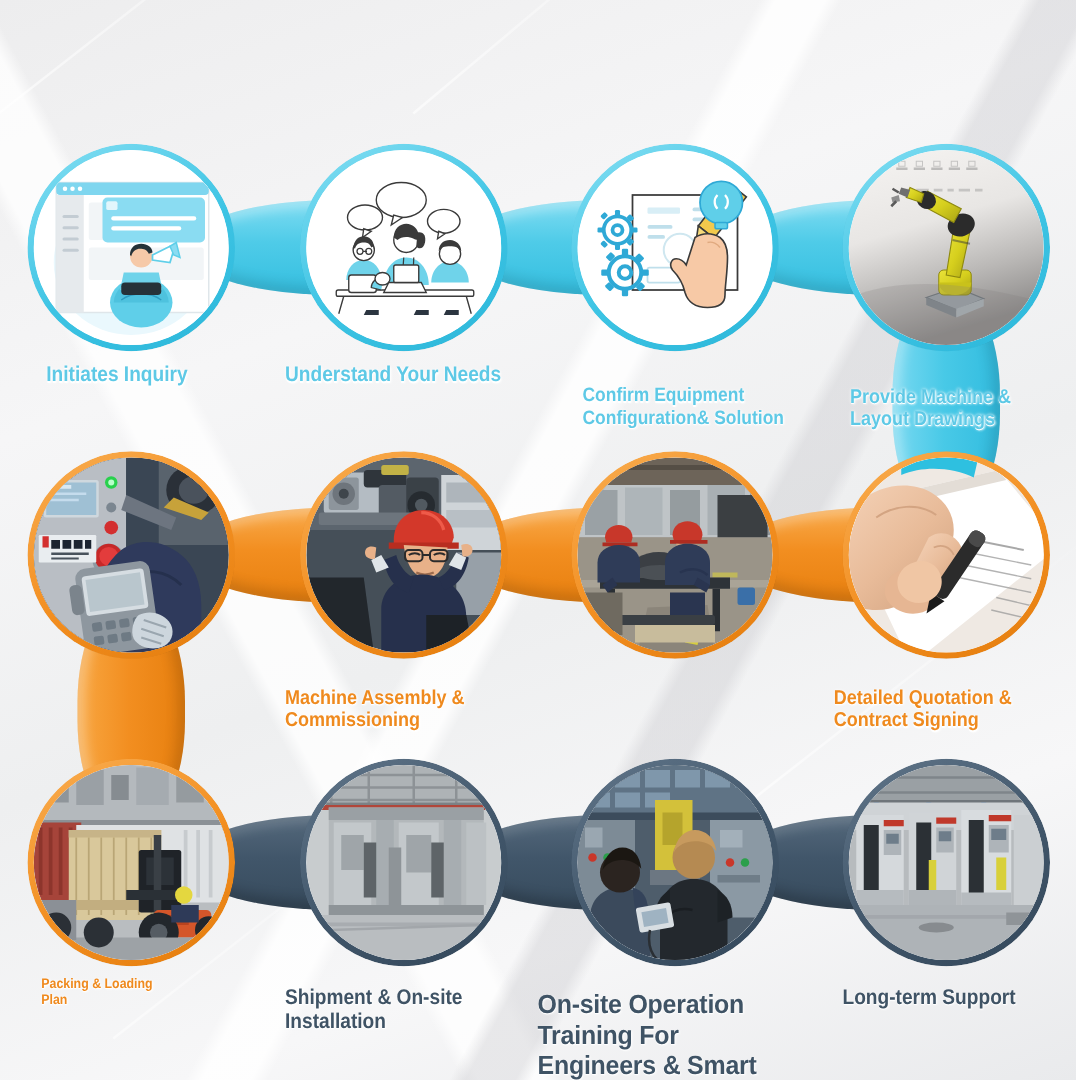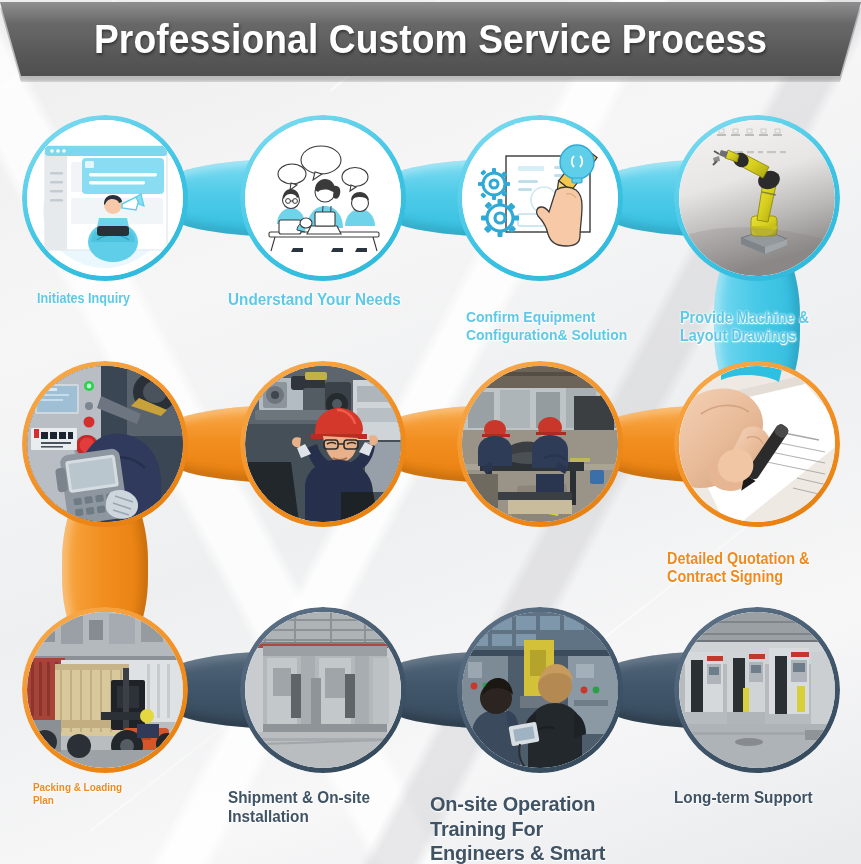--- a/index.html
+++ b/index.html
@@ -98,26 +98,20 @@
 </head>
 <body>
 
 <div id="stage">
 
   <div class="streak" style="left:-40px;top:120px;width:420px;height:2px;transform:rotate(-38deg);opacity:.8;"></div>
   <div class="streak" style="left:330px;top:90px;width:300px;height:2px;transform:rotate(-40deg);opacity:.7;"></div>
   <div class="streak" style="left:600px;top:640px;width:360px;height:2px;transform:rotate(-38deg);opacity:.7;"></div>
   <div class="streak" style="left:90px;top:830px;width:360px;height:2px;transform:rotate(-38deg);opacity:.6;"></div>
 
-  <div id="header-banner">
-    <div class="plate-shadow"></div>
-    <div class="plate"></div>
-    <div class="plate-edge"></div>
-    <div id="page-title">Professional Custom Service Process</div>
-  </div>
 
   <div class="band cyan" style="left:155px;top:160px;width:230px;height:76px;">
       <div class="core"></div>
     </div>
   <div class="band cyan" style="left:372px;top:160px;width:230px;height:76px;">
       <div class="core"></div>
     </div>
   <div class="band cyan" style="left:590px;top:160px;width:230px;height:76px;">
       <div class="core"></div>
     </div>
@@ -383,21 +377,21 @@
           <path d="M47 38l-7-3 2-5 7 2z" fill="#6f6f6f"></path>
           <path d="M40 36l-6 2 1 4 6-1z" fill="#8e8e8e"></path>
           <path d="M38 41l-4 4M40 34l-5-3" stroke="#5a5a5a" stroke-width="2"></path>
 
           <path d="M0 118c40-16 90-14 156 4v34H0z" fill="#7e7c7b" opacity=".22"></path>
         </g>
       </svg>
     </div>
   </div>
 
-  <div class="label cyan" style="left:37px;top:290px;width:190px;font-size:14px;">
+  <div class="label cyan" style="left:37px;top:290px;width:190px;font-size:17px;">
     <span class="cond" style="display:inline-block;">Initiates Inquiry</span>
   </div>
   <div class="label cyan" style="left:466px;top:290px;width:220px;font-size:15.5px;white-space:pre-line;">
     <span class="cond" style="display:inline-block;">Confirm Equipment
 Configuration&amp; Solution</span>
   </div>
   <div class="label cyan" style="left:228px;top:290px;width:220px;font-size:17px;">
     <span class="cond" style="display:inline-block;">Understand Your Needs</span>
   </div>
   <div class="label cyan" style="left:680px;top:290px;width:200px;font-size:16px;white-space:pre-line;">
@@ -647,20 +641,24 @@
           </g>
 
           <path d="M52 84c10-4 20 2 22 12 2 9-4 18-14 20-10 2-20-4-21-14-1-8 5-16 13-18z" fill="#f0c6a4"></path>
 
           <path d="M42 -10h64l-6 26C84 8 60 6 42 14z" fill="#2ec0e0"></path>
         </g>
       </svg>
     </div>
   </div>
 
+  <div class="label orange" style="left:228px;top:531px;width:220px;font-size:16px;white-space:pre-line;">
+    <span class="cond" style="display:inline-block;">Machine Assembly &amp;
+Commissioning</span>
+  </div>
   <div class="label orange" style="left:667px;top:531px;width:210px;font-size:16px;white-space:pre-line;">
     <span class="cond" style="display:inline-block;">Detailed Quotation &amp;
 Contract Signing</span>
   </div>
 
   <div class="node orange" style="left:22px;top:607px;width:166px;height:166px;">
     <div class="ring"></div>
     <div class="inner" style="left:5px;top:5px;width:156px;height:156px;">
       <svg class="photo" viewBox="0 0 156 156">
         <defs>

